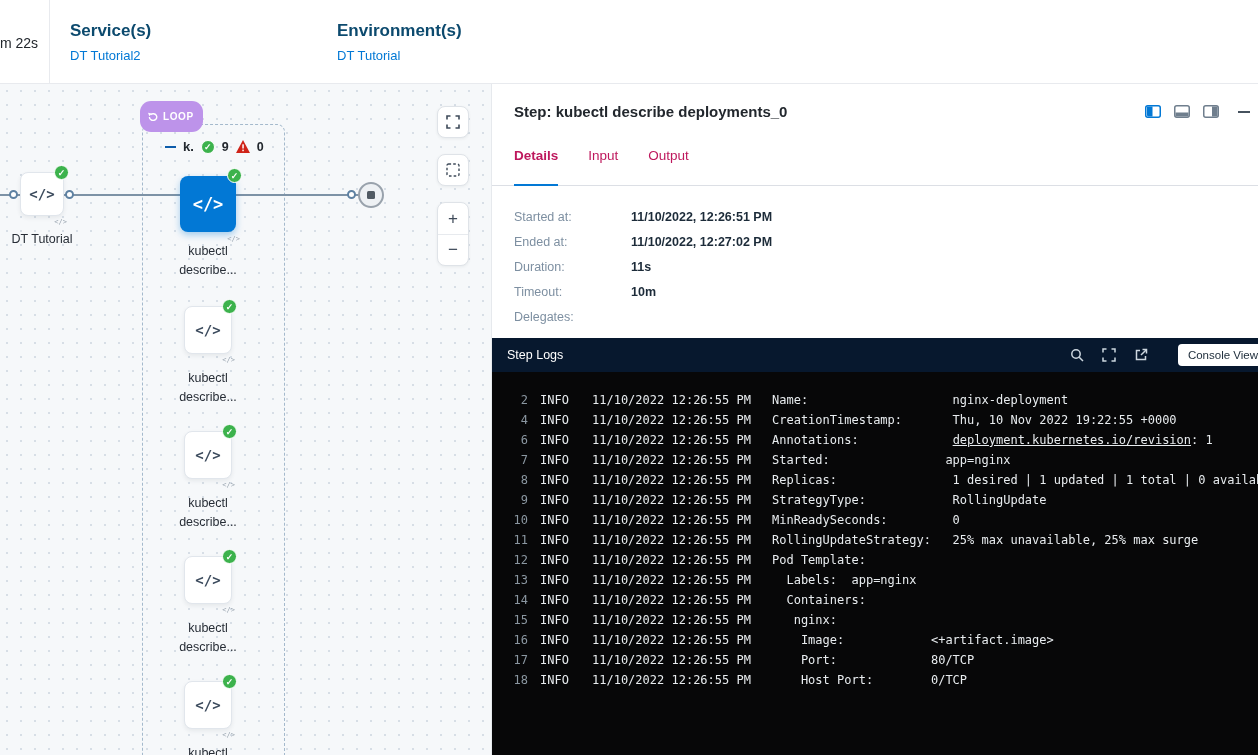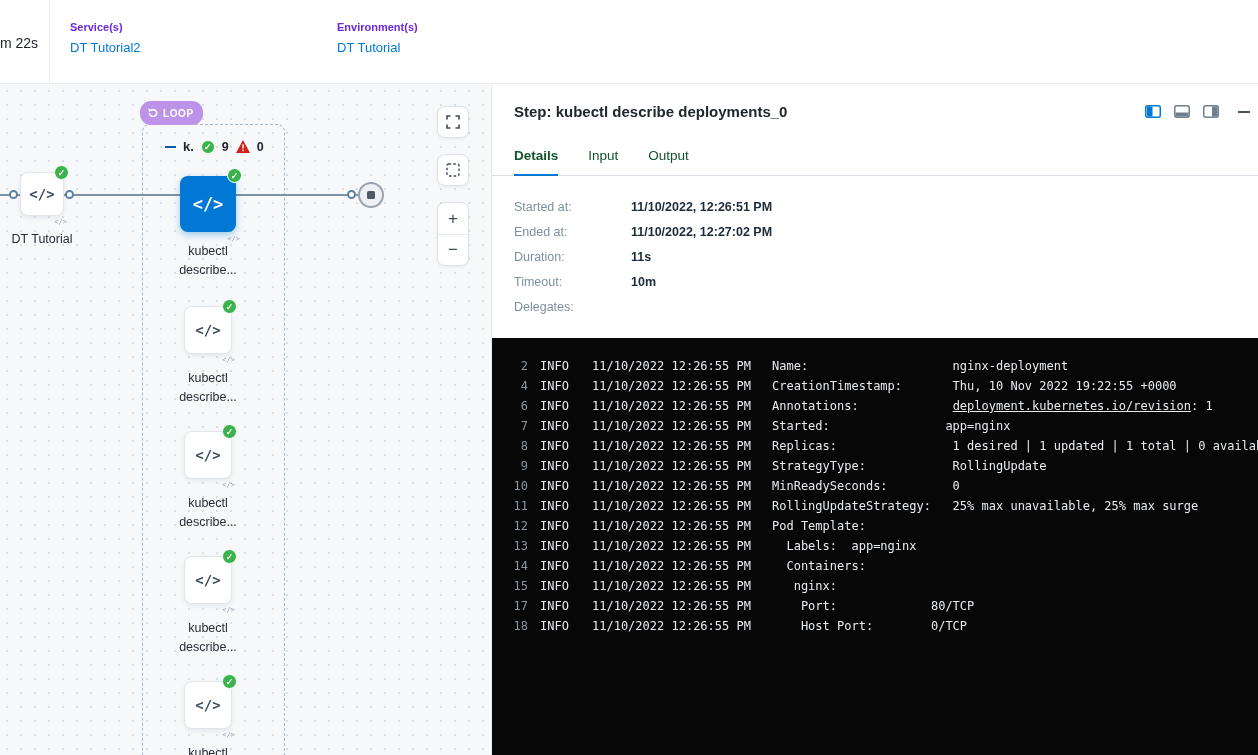--- a/index.html
+++ b/index.html
@@ -6,35 +6,35 @@
   html,body { width:1258px; height:755px; overflow:hidden; }
   body { font-family:"Liberation Sans", sans-serif; background:#fff; color:#22272d; }
   .app { position:relative; width:1258px; height:755px; }
 
   
   .topbar { position:relative; height:84px; background:#fff; border-bottom:1px solid #e8eaee; }
   .duration { position:absolute; left:0; top:35px; font-size:14px; color:#22272d; white-space:nowrap; }
   .vdiv { position:absolute; left:49px; top:0; width:1px; height:84px; background:#e8eaee; }
   .hblock { position:absolute; top:21px; }
   .hblock.svc { left:70px; } .hblock.env { left:337px; }
-  .hlabel { font-size:11px; font-weight:bold; color:#6d28d9; }
+  .hlabel { font-size:17px; font-weight:bold; color:#0c4a6e; }
   .hvalue { font-size:13px; color:#0278d5; margin-top:7px; cursor:pointer; }
 
   
   .main { display:flex; height:671px; }
 
   
   .graph { position:relative; width:491px; height:671px; overflow:hidden; background:#f6f8fa;
            background-image:radial-gradient(#d7dee6 1.1px, transparent 1.3px); background-size:14px 14px; }
   .edge { position:absolute; left:0; top:110px; width:359px; height:2px; background:#7d92a6; z-index:1; }
   .port { position:absolute; width:9px; height:9px; border-radius:50%; background:#fff; border:2px solid #5e81a2; z-index:3; }
   .p1 { left:9px; top:106px; } .p2 { left:65px; top:106px; } .p3 { left:347px; top:106px; }
 
   .stage-box { position:absolute; left:142px; top:40px; width:143px; height:700px; border:1px dashed #a4b9cc; border-radius:8px; z-index:0; }
-  .loop-badge { position:absolute; left:140px; top:17px; height:24px; padding:0 9px 0 7px; background:#bd93ea; border-radius:11px;
+  .loop-badge { position:absolute; left:140px; top:17px; height:31px; padding:0 9px 0 7px; background:#bd93ea; border-radius:11px;
                 display:flex; align-items:center; gap:4px; z-index:4; cursor:pointer; }
   .loop-badge span { color:#fff; font-size:10px; font-weight:bold; letter-spacing:.6px; }
   .stage-header { position:absolute; left:165px; top:55px; display:flex; align-items:center; gap:7px; z-index:4; }
   .collapse-bar { width:11px; height:2px; background:#0d5caa; cursor:pointer; }
   .gname { font-size:13px; font-weight:bold; color:#22272d; }
   .gcount { font-size:12.5px; font-weight:bold; color:#22272d; }
 
   .node { position:absolute; display:flex; align-items:center; justify-content:center; z-index:2; cursor:pointer; }
   .node .glyph { font-family:"DejaVu Sans Mono", monospace; font-weight:bold; }
   .node.entry { left:20px; top:88px; width:44px; height:44px; background:#fff; border:1px solid #e1e6ec; border-radius:8px; box-shadow:0 2px 4px rgba(40,50,60,.08); }
@@ -67,21 +67,21 @@
   .zhalf + .zhalf { border-top:1px solid #e7eaee; }
 
   
   .right { position:relative; width:767px; height:671px; border-left:1px solid #e6e9ed; display:flex; flex-direction:column; background:#fff; }
   .details-top { position:relative; height:254px; padding:19px 22px 0; }
   .panel-title { font-size:15px; font-weight:bold; color:#22272d; }
   .panel-icons { position:absolute; top:21px; right:8px; display:flex; align-items:center; gap:13px; }
   .panel-icons .icn { cursor:pointer; display:flex; }
   .mini-bar { width:12px; height:2px; background:#46525e; margin-left:6px; cursor:pointer; }
   .tabs { display:flex; margin:28px -22px 0; padding-left:22px; border-bottom:1px solid #dcdfe5; }
-  .tab { font-size:13.5px; color:#14532d; margin-right:30px; padding-bottom:12px; cursor:pointer; position:relative; }
+  .tab { font-size:13.5px; color:#be185d; margin-right:30px; padding-bottom:22px; cursor:pointer; position:relative; }
   .tab.active { font-weight:bold; }
   .tab.active::after { content:""; position:absolute; left:0; right:0; bottom:-1px; height:2px; background:#0278d5; }
   .fields { padding-top:24px; }
   .field { display:flex; margin-bottom:11px; }
   .flabel { width:117px; font-size:12.5px; color:#7d8fa1; }
   .fvalue { font-size:12.5px; font-weight:bold; color:#1c2b39; }
   .link { color:#0278d5; text-decoration:none; cursor:pointer; }
 
   
   .console { flex:1; display:flex; flex-direction:column; min-height:0; }
@@ -276,33 +276,58 @@
             <span class="flabel">Timeout:</span>
             <span class="fvalue">10m</span>
           </div>
           <div class="field">
             <span class="flabel">Delegates:</span>
           </div>
         </div>
       </div>
 
       <div class="console">
+        <div class="console-header">
+          <span class="console-title">Step Logs</span>
+          <div class="console-icons">
+            <span class="icn">
+              <svg width="14" height="14" viewBox="0 0 14 14">
+                  <circle cx="6" cy="6" r="4.2" fill="none" stroke="#cdd7e0" stroke-width="1.5"></circle>
+                  <line x1="9.2" y1="9.2" x2="13" y2="13" stroke="#cdd7e0" stroke-width="1.5"></line>
+                </svg>
+            </span>
+            <span class="icn">
+              <svg width="14" height="14" viewBox="0 0 14 14">
+                  <path d="M1 4.5 V1 h3.5 M9.5 1 H13 v3.5 M13 9.5 V13 h-3.5 M4.5 13 H1 v-3.5" fill="none" stroke="#cdd7e0" stroke-width="1.5"></path>
+                </svg>
+            </span>
+            <span class="icn">
+              <svg width="14" height="14" viewBox="0 0 14 14">
+                  <path d="M6 2.5 H2.5 V11.5 H11.5 V8" fill="none" stroke="#cdd7e0" stroke-width="1.5"></path>
+                  <path d="M8.5 1.5 H12.5 V5.5" fill="none" stroke="#cdd7e0" stroke-width="1.5"></path>
+                  <line x1="12.3" y1="1.7" x2="7" y2="7" stroke="#cdd7e0" stroke-width="1.5"></line>
+                </svg>
+            </span>
+            <button class="console-view">Console View</button>
+          </div>
+        </div>
 
         <div class="console-body">
           <div class="row"><span class="ln">2</span><span class="lv">INFO</span><span class="ts">11/10/2022 12:26:55 PM</span><span class="msg">Name:                    nginx-deployment</span></div>
           <div class="row"><span class="ln">4</span><span class="lv">INFO</span><span class="ts">11/10/2022 12:26:55 PM</span><span class="msg">CreationTimestamp:       Thu, 10 Nov 2022 19:22:55 +0000</span></div>
           <div class="row"><span class="ln">6</span><span class="lv">INFO</span><span class="ts">11/10/2022 12:26:55 PM</span><span class="msg"><span>Annotations:             </span><span class="loglink">deployment.kubernetes.io/revision</span><span>: 1</span></span></div>
           <div class="row"><span class="ln">7</span><span class="lv">INFO</span><span class="ts">11/10/2022 12:26:55 PM</span><span class="msg">Started:                app=nginx</span></div>
           <div class="row"><span class="ln">8</span><span class="lv">INFO</span><span class="ts">11/10/2022 12:26:55 PM</span><span class="msg">Replicas:                1 desired | 1 updated | 1 total | 0 available</span></div>
           <div class="row"><span class="ln">9</span><span class="lv">INFO</span><span class="ts">11/10/2022 12:26:55 PM</span><span class="msg">StrategyType:            RollingUpdate</span></div>
           <div class="row"><span class="ln">10</span><span class="lv">INFO</span><span class="ts">11/10/2022 12:26:55 PM</span><span class="msg">MinReadySeconds:         0</span></div>
           <div class="row"><span class="ln">11</span><span class="lv">INFO</span><span class="ts">11/10/2022 12:26:55 PM</span><span class="msg">RollingUpdateStrategy:   25% max unavailable, 25% max surge</span></div>
           <div class="row"><span class="ln">12</span><span class="lv">INFO</span><span class="ts">11/10/2022 12:26:55 PM</span><span class="msg">Pod Template:</span></div>
           <div class="row"><span class="ln">13</span><span class="lv">INFO</span><span class="ts">11/10/2022 12:26:55 PM</span><span class="msg">  Labels:  app=nginx</span></div>
           <div class="row"><span class="ln">14</span><span class="lv">INFO</span><span class="ts">11/10/2022 12:26:55 PM</span><span class="msg">  Containers:</span></div>
           <div class="row"><span class="ln">15</span><span class="lv">INFO</span><span class="ts">11/10/2022 12:26:55 PM</span><span class="msg">   nginx:</span></div>
+          <div class="row"><span class="ln">16</span><span class="lv">INFO</span><span class="ts">11/10/2022 12:26:55 PM</span><span class="msg">    Image:            &lt;+artifact.image&gt;</span></div>
           <div class="row"><span class="ln">17</span><span class="lv">INFO</span><span class="ts">11/10/2022 12:26:55 PM</span><span class="msg">    Port:             80/TCP</span></div>
           <div class="row"><span class="ln">18</span><span class="lv">INFO</span><span class="ts">11/10/2022 12:26:55 PM</span><span class="msg">    Host Port:        0/TCP</span></div>
         </div>
       </div>
     </div>
   </div>
 </div>
 
 </body></html>

